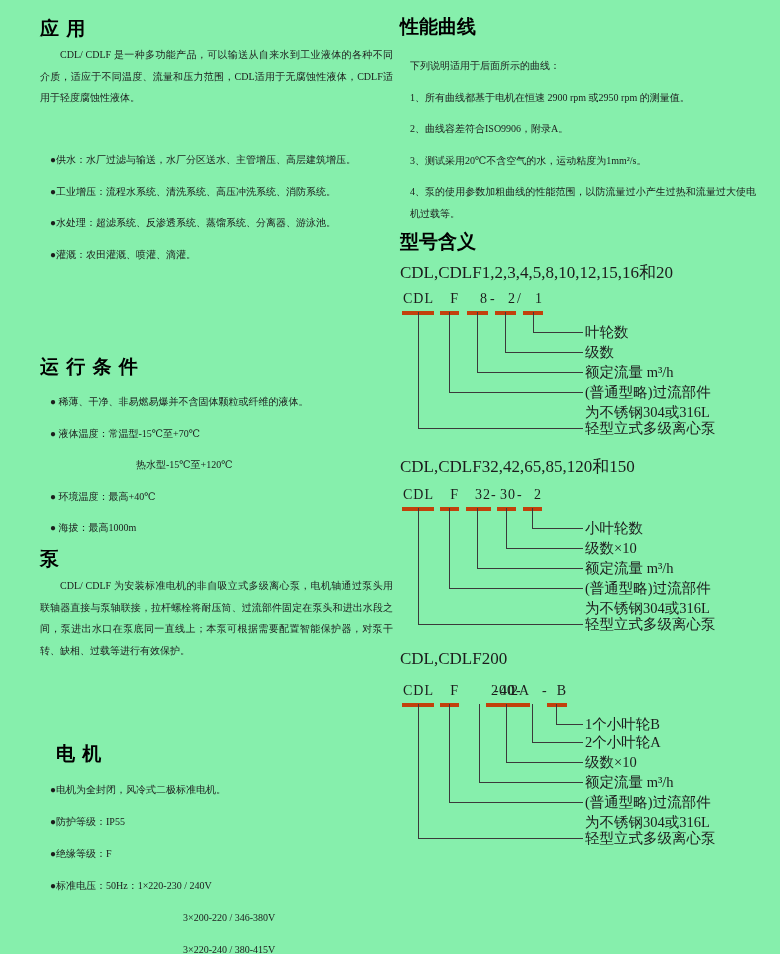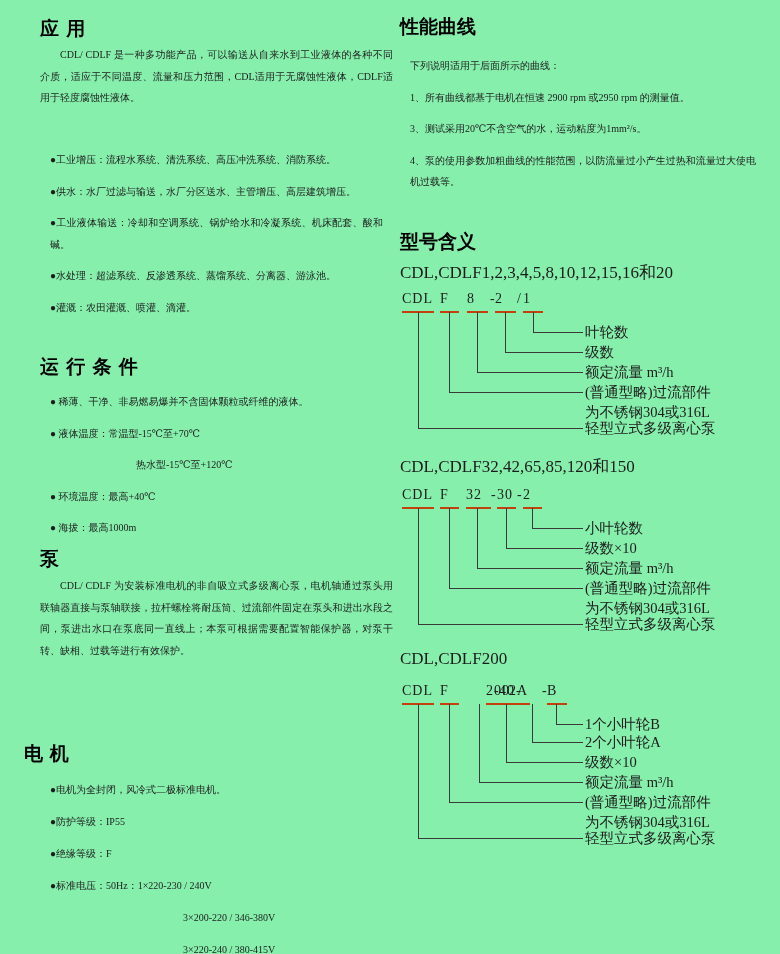--- a/index.html
+++ b/index.html
@@ -36,22 +36,22 @@
   }
   .diagram{
     position:absolute;
     left:402px;
     width:366px;
   }
   .seg{
     position:absolute;
     top:2px;
     height:21px;
-    border-bottom:2px solid #c2410c;
-    text-align:left;
+    border-bottom:4px solid #c2410c;
+    text-align:right;
     font-size:14px;
     letter-spacing:1px;
     line-height:18px;
     white-space:nowrap;
   }
   .sep{
     position:absolute;
     top:2px;
     font-size:14px;
     line-height:18px;
@@ -73,58 +73,58 @@
 </head>
 <body>
 
 <div id="page">
 
   <h2 class="sec abs" style="left:40px;top:16px;">应 用</h2>
 
   <div class="abs body-text indent" style="left:40px;top:44px;width:353px;">CDL/ CDLF 是一种多功能产品，可以输送从自来水到工业液体的各种不同介质，适应于不同温度、流量和压力范围，CDL适用于无腐蚀性液体，CDLF适用于轻度腐蚀性液体。</div>
 
   <div class="abs body-text" style="left:40px;top:139px;width:353px;">
+    <p class="bullet">●供水：水厂过滤与输送，水厂分区送水、主管增压、高层建筑增压。</p>
     <p class="bullet">●工业增压：流程水系统、清洗系统、高压冲洗系统、消防系统。</p>
-    <p class="bullet">●供水：水厂过滤与输送，水厂分区送水、主管增压、高层建筑增压。</p>
-    <p class="bullet">●工业液体输送：冷却和空调系统、锅炉给水和冷凝系统、机床配套、酸和碱。</p>
     <p class="bullet">●水处理：超滤系统、反渗透系统、蒸馏系统、分离器、游泳池。</p>
     <p class="bullet">●灌溉：农田灌溉、喷灌、滴灌。</p>
   </div>
 
   <h2 class="sec abs" style="left:40px;top:354px;">运 行 条 件</h2>
 
   <div class="abs body-text" style="left:40px;top:381px;width:353px;">
     <p class="bullet">● 稀薄、干净、非易燃易爆并不含固体颗粒或纤维的液体。</p>
     <p class="bullet">● 液体温度：常温型-15℃至+70℃</p>
     <p class="bullet sub-line">热水型-15℃至+120℃</p>
     <p class="bullet">● 环境温度：最高+40℃</p>
     <p class="bullet">● 海拔：最高1000m</p>
   </div>
 
   <h2 class="sec abs" style="left:40px;top:546px;">泵</h2>
 
   <div class="abs body-text indent" style="left:40px;top:575px;width:353px;">CDL/ CDLF 为安装标准电机的非自吸立式多级离心泵，电机轴通过泵头用联轴器直接与泵轴联接，拉杆螺栓将耐压筒、过流部件固定在泵头和进出水段之间，泵进出水口在泵底同一直线上；本泵可根据需要配置智能保护器，对泵干转、缺相、过载等进行有效保护。</div>
 
-  <h2 class="sec abs" style="left:24px;top:741px;font-family:Liberation Serif, serif;">电 机</h2>
+  <h2 class="sec abs" style="left:56px;top:741px;">电 机</h2>
 
   <div class="abs body-text" style="left:40px;top:769px;width:353px;line-height:22px;">
     <p class="bullet">●电机为全封闭，风冷式二极标准电机。</p>
     <p class="bullet">●防护等级：IP55</p>
     <p class="bullet">●绝缘等级：F</p>
     <p class="bullet">●标准电压：50Hz：1×220-230 / 240V</p>
     <p class="bullet volt-line">3×200-220 / 346-380V</p>
     <p class="bullet volt-line">3×220-240 / 380-415V</p>
     <p class="bullet volt-line">3×380-415V</p>
   </div>
 
   <h2 class="sec abs" style="left:400px;top:14px;letter-spacing:0;">性能曲线</h2>
 
   <div class="abs body-text" style="left:400px;top:45px;width:366px;">
     <p class="bullet">下列说明适用于后面所示的曲线：</p>
     <p class="bullet">1、所有曲线都基于电机在恒速 2900 rpm 或2950 rpm 的测量值。</p>
+    <p class="bullet">2、曲线容差符合ISO9906，附录A。</p>
     <p class="bullet">3、测试采用20℃不含空气的水，运动粘度为1mm²/s。</p>
     <p class="bullet">4、泵的使用参数加粗曲线的性能范围，以防流量过小产生过热和流量过大使电机过载等。</p>
   </div>
 
   <h2 class="sec abs" style="left:400px;top:229px;letter-spacing:0;">型号含义</h2>
 
   <div class="abs model-title" style="left:400px;top:263px;">CDL,CDLF1,2,3,4,5,8,10,12,15,16和20</div>
   <div class="diagram" style="top:288px;height:162px;">
     <span class="seg" style="left:0;width:32px;">CDL</span>
     <span class="seg" style="left:38px;width:19px;">F</span>

